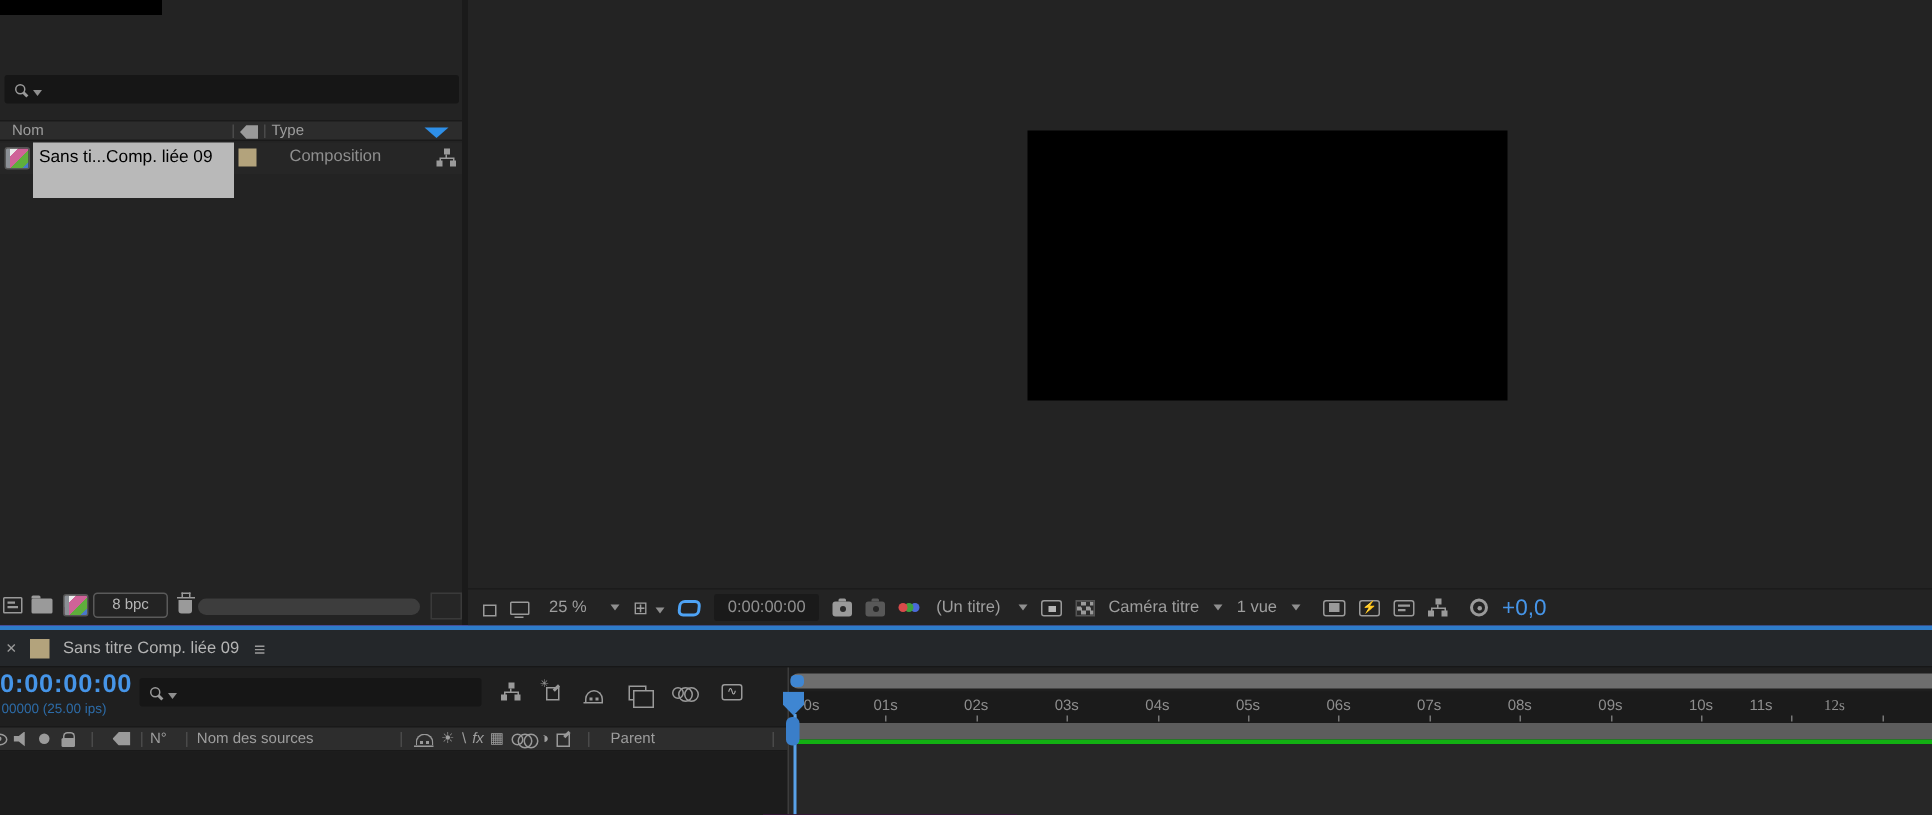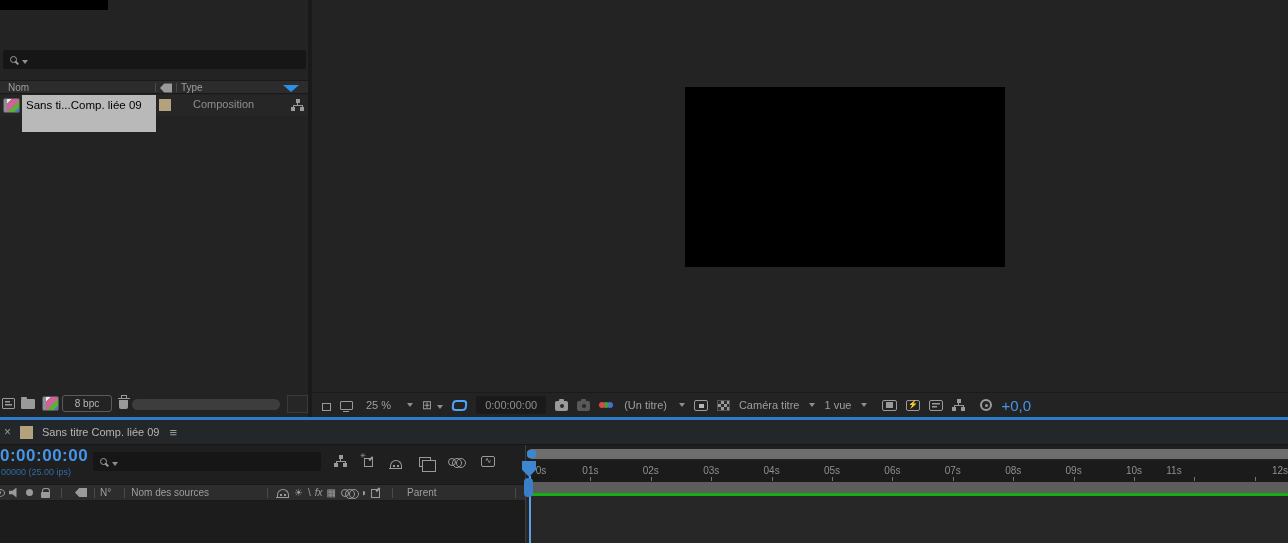--- a/index.html
+++ b/index.html
@@ -338,21 +338,21 @@
         <span class="r-label" style="left: 426.8px;">07s</span>
         <span class="r-tick" style="left: 426.8px;"></span>
         <span class="r-label" style="left: 487.2px;">08s</span>
         <span class="r-tick" style="left: 487.2px;"></span>
         <span class="r-label" style="left: 547.6px;">09s</span>
         <span class="r-tick" style="left: 547.6px;"></span>
         <span class="r-label" style="left: 608px;">10s</span>
         <span class="r-tick" style="left: 608px;"></span>
         <span class="r-label" style="left: 648px;">11s</span>
         <span class="r-tick" style="left: 668.4px;"></span>
-        <span class="r-label" style="left: 754px;">12s</span>
+        <span class="r-label" style="left: 697px; font-family: Liberation Serif, serif;">12s</span>
         <span class="r-tick" style="left: 728.8px;"></span>
       </div>
 
     <div class="workarea"></div>
     <div class="greenline"></div>
     <div class="tl-content"></div>
 
     <div class="ph-line"></div>
     <div class="ph-marker"></div>
     <div class="ph-pill"></div>

